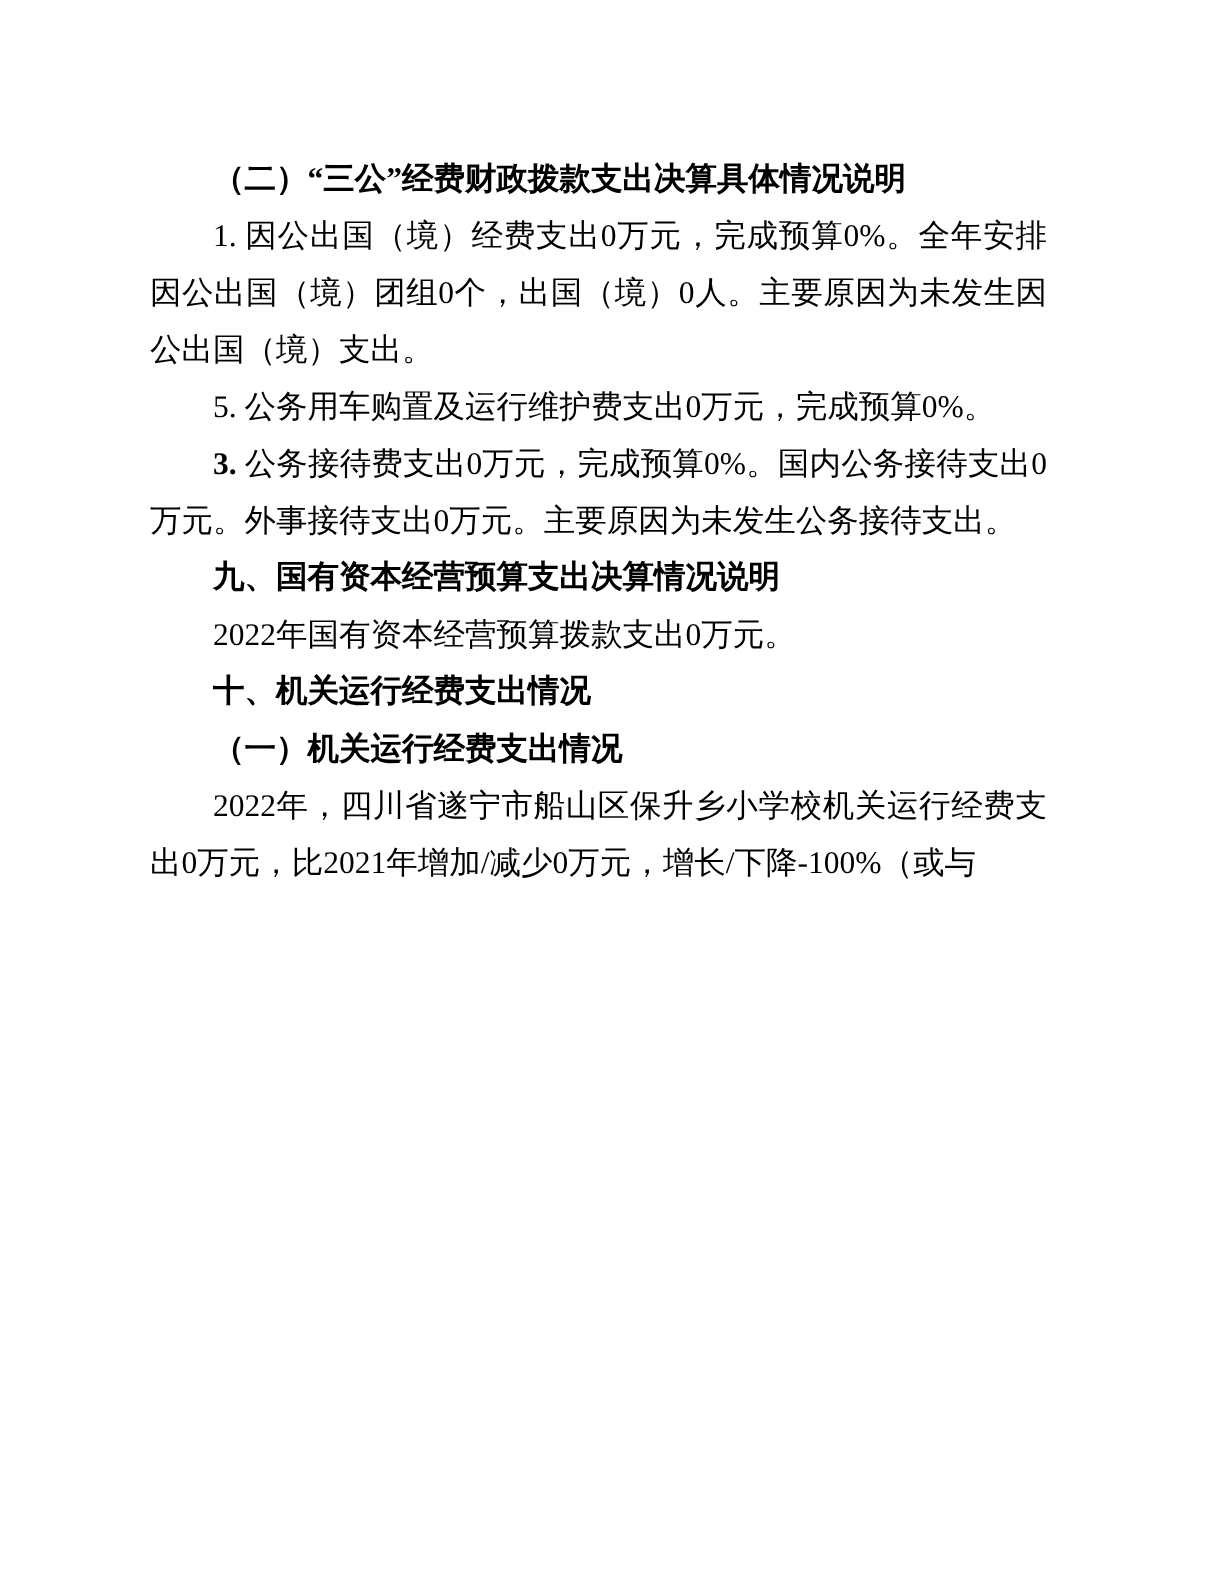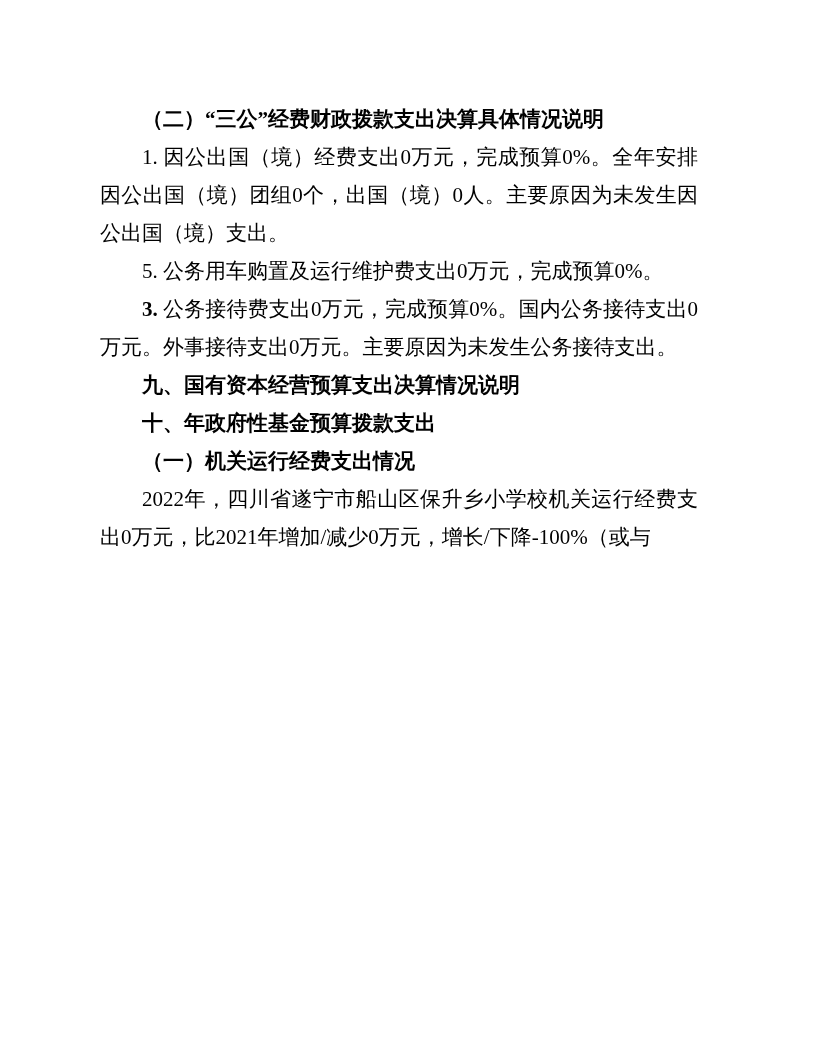--- a/index.html
+++ b/index.html
@@ -60,19 +60,20 @@
 </head>
 <body>
 
 <div class="page">
   <div class="content">
     <p class="h-kai">（二）“三公”经费财政拨款支出决算具体情况说明</p>
     <p class="para">1. 因公出国（境）经费支出0万元，完成预算0%。全年安排因公出国（境）团组0个，出国（境）0人。主要原因为未发生因公出国（境）支出。</p>
     <p class="para">5. 公务用车购置及运行维护费支出0万元，完成预算0%。</p>
     <p class="para"><span class="bold-num">3.</span><span> 公务接待费支出0万元，完成预算0%。国内公务接待支出0万元。外事接待支出0万元。主要原因为未发生公务接待支出。</span></p>
     <p class="h-hei">九、国有资本经营预算支出决算情况说明</p>
-    <p class="h-hei">十、年政府性基金预算拨款支出</p>
+    <p class="para">2022年国有资本经营预算拨款支出0万元。</p>
+    <p class="h-hei">十、机关运行经费支出情况</p>
     <p class="h-kai">（一）机关运行经费支出情况</p>
     <p class="para">2022年，四川省遂宁市船山区保升乡小学校机关运行经费支出0万元，比2021年增加/减少0万元，增长/下降-100%（或与</p>
   </div>
 
   <div class="page-number">15</div>
 </div>
 
 </body></html>

